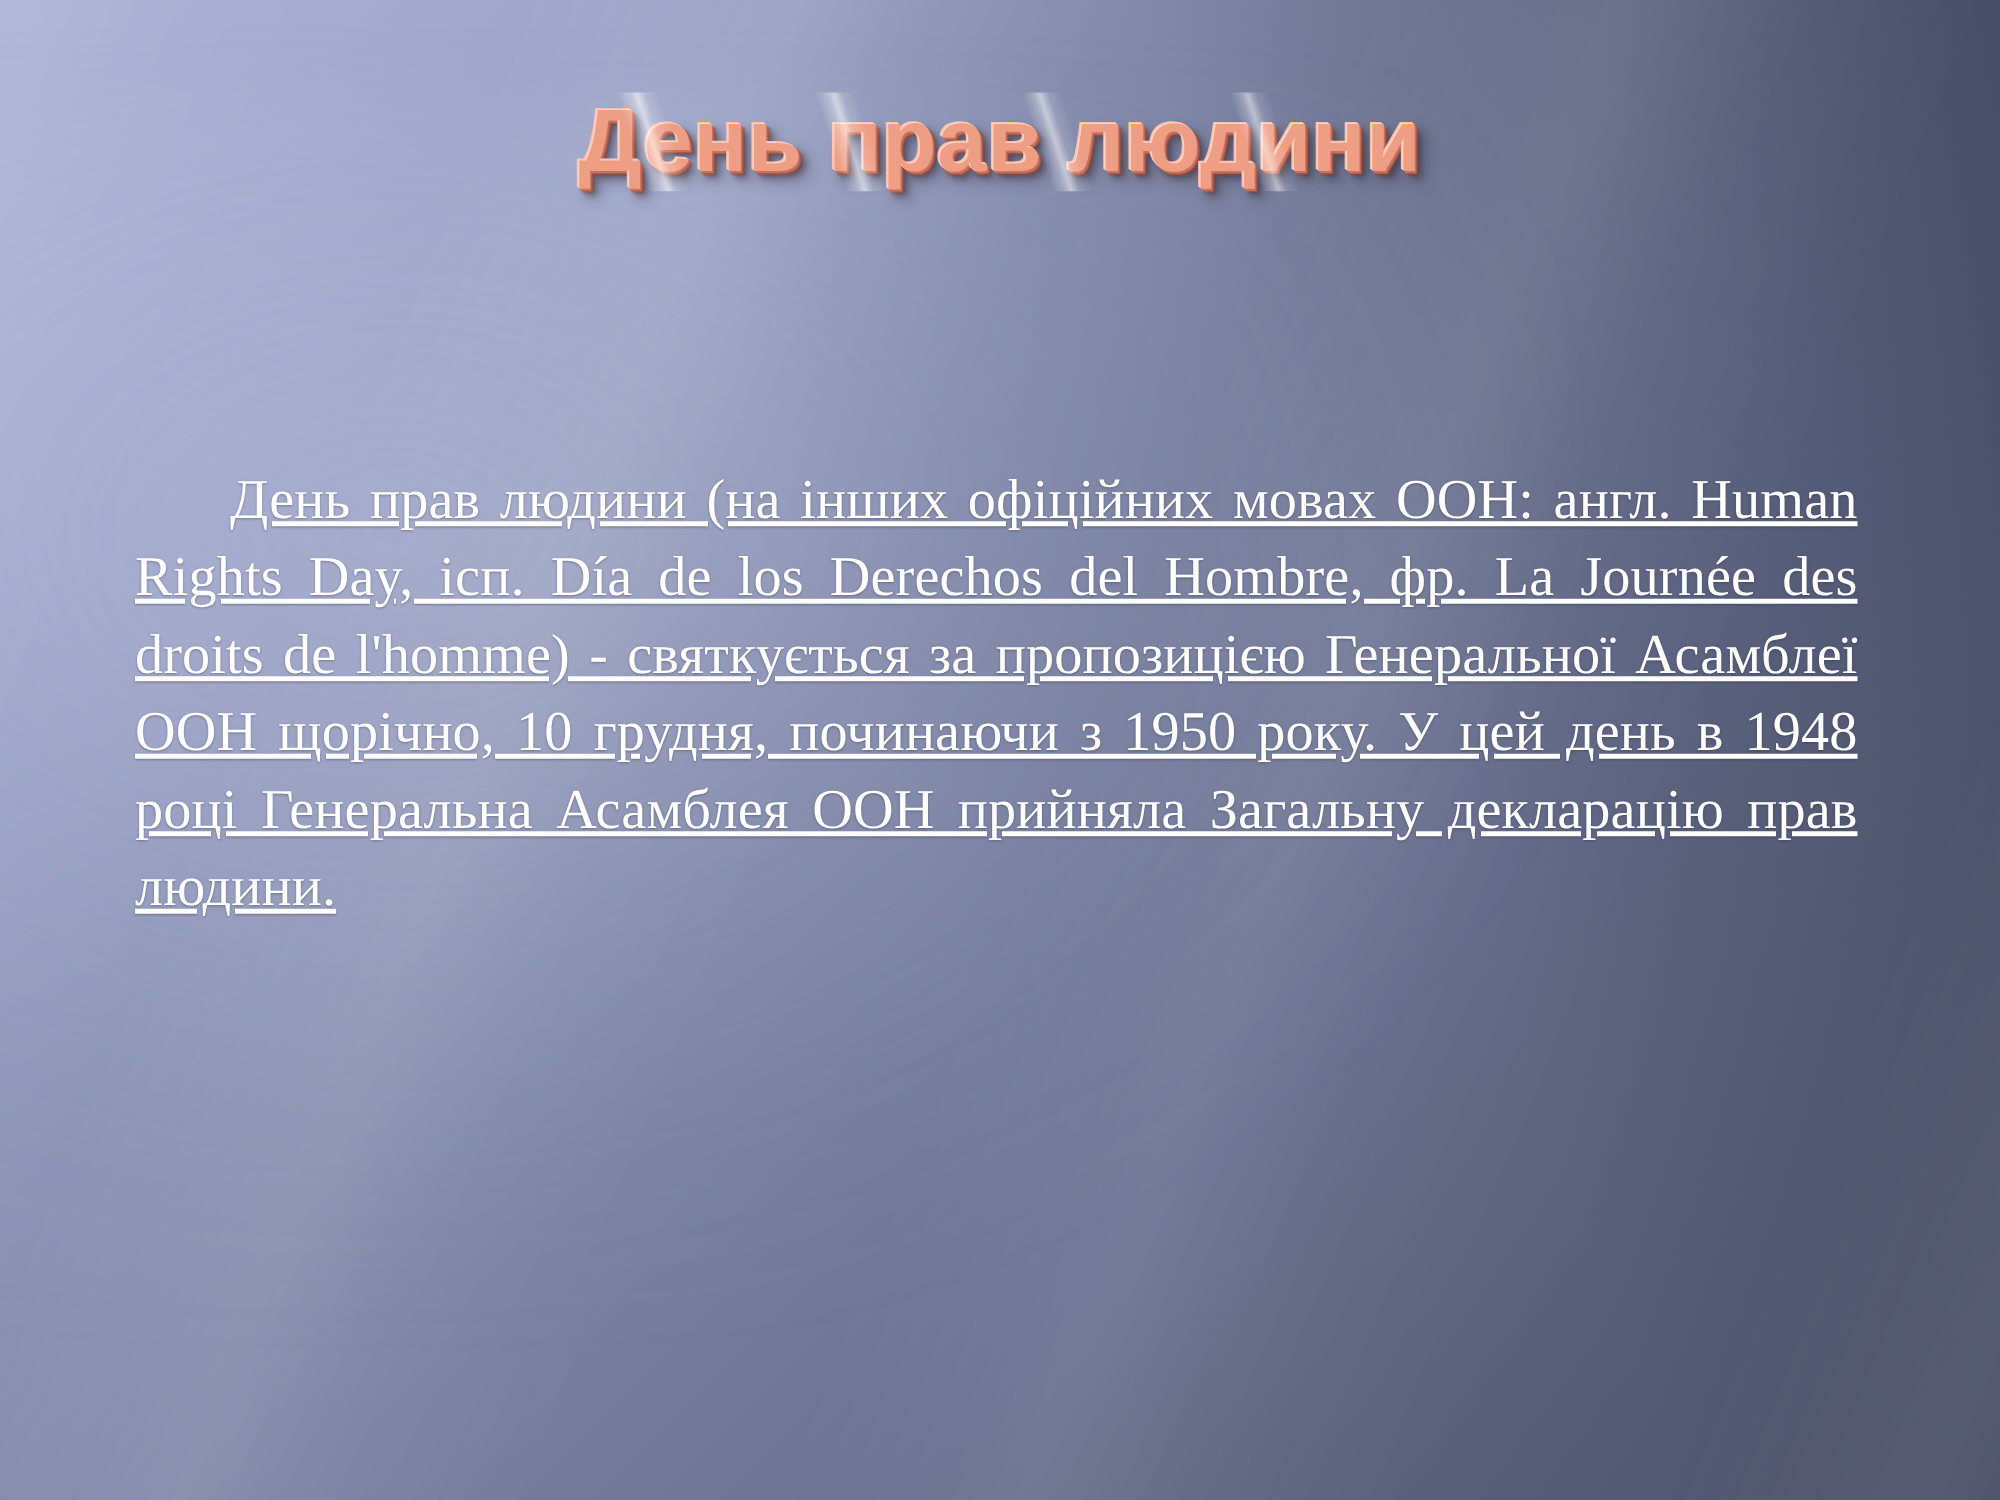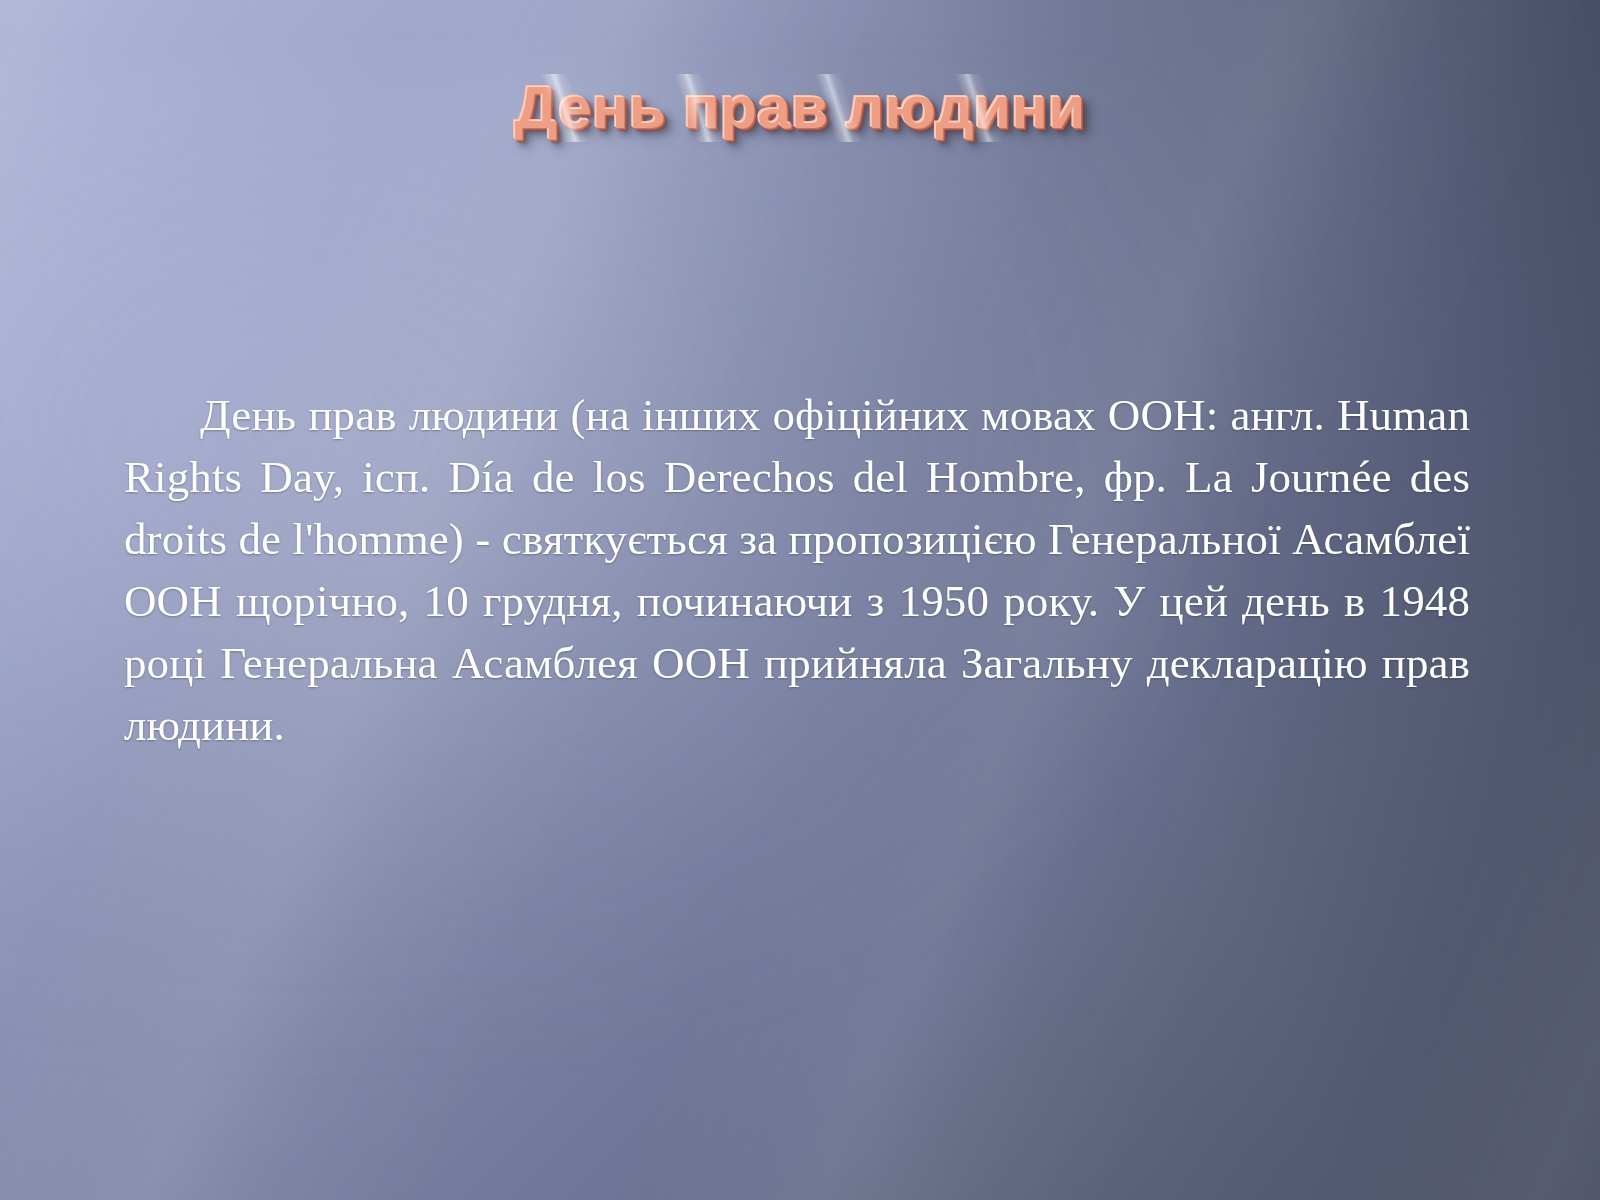--- a/index.html
+++ b/index.html
@@ -109,21 +109,21 @@
     top: 78px;
     text-align: center;
     pointer-events: none;
   }
 
   #slide-title {
     position: relative;
     display: inline-block;
     font-family: "Liberation Sans", "DejaVu Sans", sans-serif;
     font-weight: bold;
-    font-size: 60px;
+    font-size: 71px;
     line-height: 1.0;
     letter-spacing: 0.5px;
     color: #ef9e86;
     
     text-shadow:
       -1px -1px 0 #ffd3c2,
       -2px -2px 0 #fbc0ab,
        1px  1px 0 #c9705b,
        2px  2px 1px #b15f4c,
        3px  3px 2px rgba(120,62,50,0.60),
@@ -169,30 +169,31 @@
 
   
   #body-block {
     position: absolute;
     left: 108px;
     top: 368px;
     width: 1378px;
   }
 
   #body-paragraph {
-    margin: 16px;
+    margin: 0;
     color: #ffffff;
     font-family: "Liberation Serif", "DejaVu Serif", serif;
     font-size: 45px;
     line-height: 62px;
     text-align: justify;
     text-indent: 76px;
     letter-spacing: 0.1px;
     text-shadow: 0 1px 2px rgba(40,44,62,0.38);
     hyphens: none;
+    text-decoration: underline;
   }
 </style>
 </head>
 <body>
 
 <div id="slide">
 
   <div id="tone-tr"></div>
   <div id="beams"></div>
   <div id="glow"></div>

